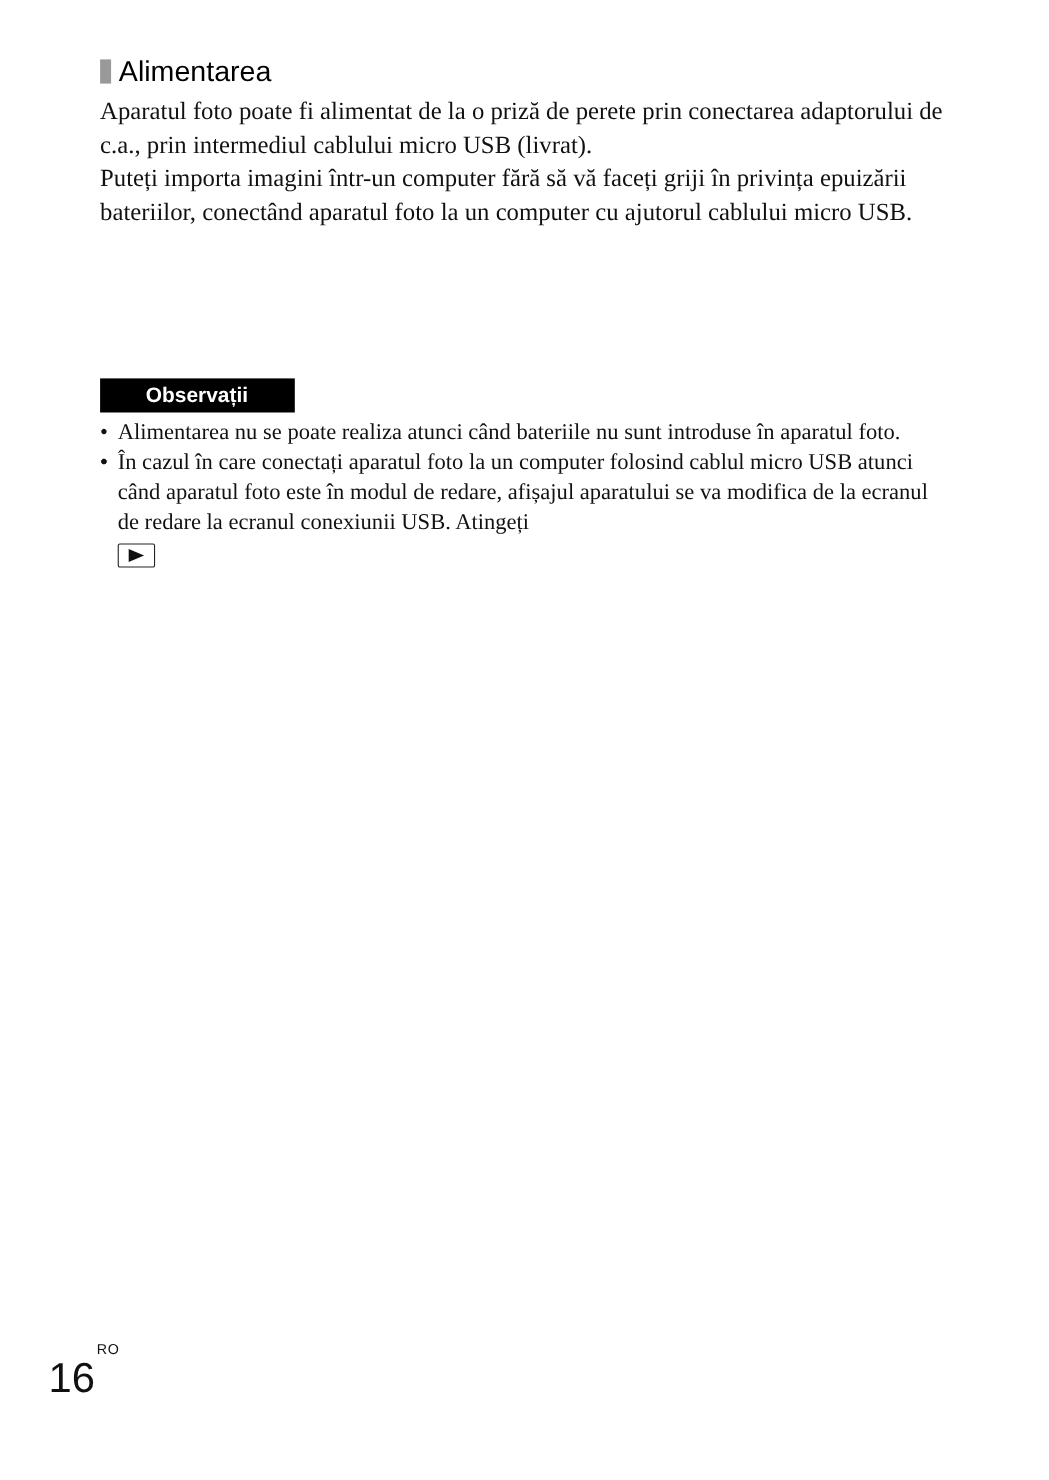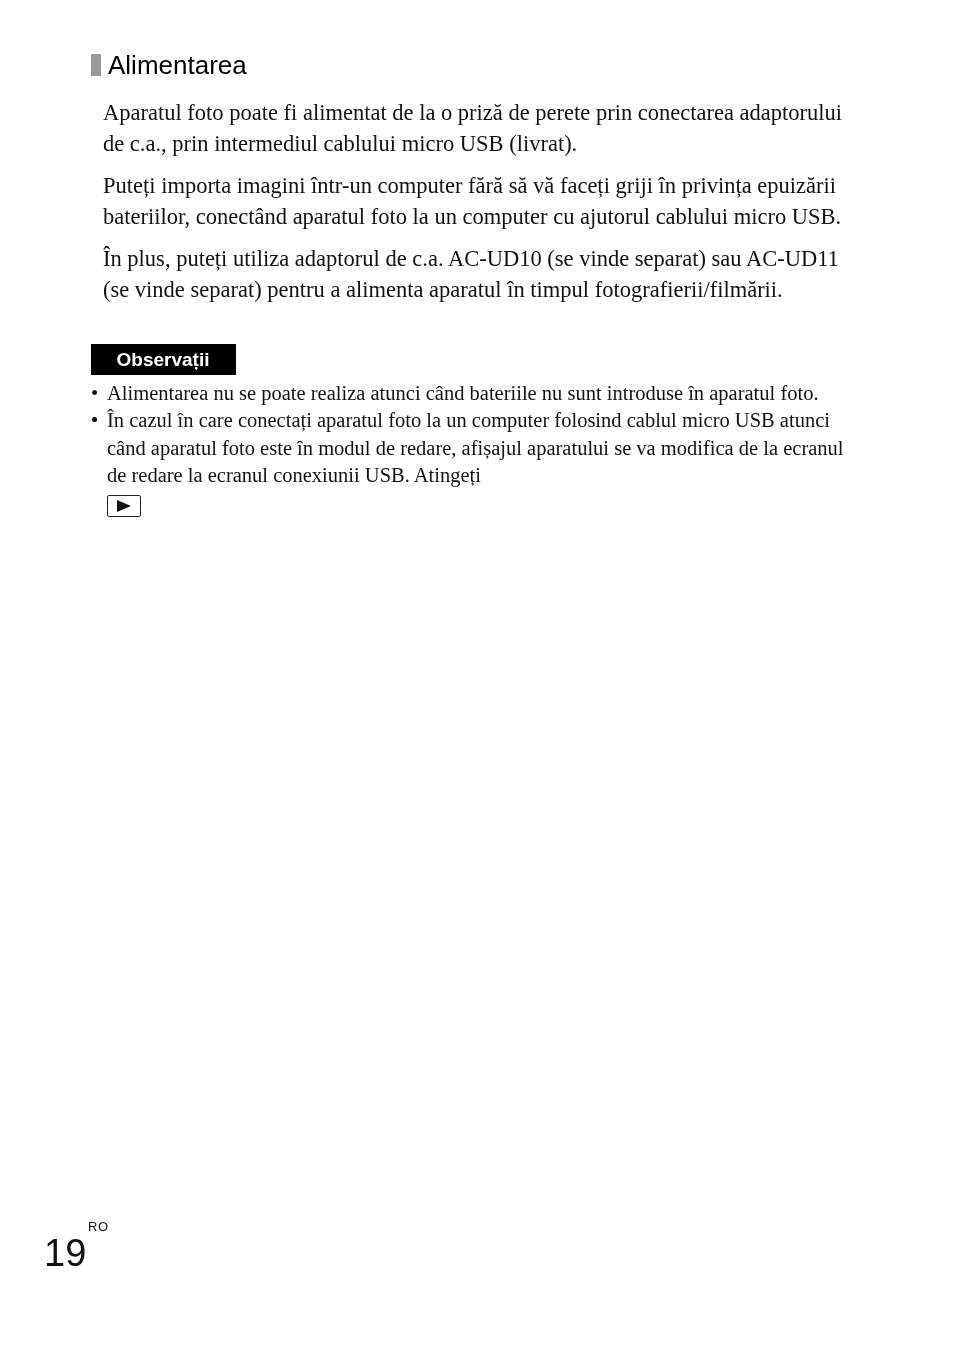--- a/index.html
+++ b/index.html
@@ -10,23 +10,23 @@
       display: flex; align-items: center;
       font-family: "Liberation Sans", sans-serif; font-weight: normal; font-size: 26px;
       color: #000; line-height: 34px;
     }
     .heading-marker { display: inline-block; width: 10px; height: 22px; background: #999; margin-right: 7px; }
     .body-text {
       position: absolute; left: 91px; top: 86px; width: 770px;
       font-family: "Liberation Serif", serif; font-size: 22.5px; line-height: 30.5px;
       color: #111;
     }
-    .body-text p { margin: 12px; }
+    .body-text p { margin: 0; }
     .notes-label {
-      position: absolute; left: 91px; top: 344px; width: 145px; height: 31px;
+      position: absolute; left: 91px; top: 344px; width: 177px; height: 31px;
       background: #000; color: #fff;
       font-family: "Liberation Sans", sans-serif; font-weight: bold; font-size: 19px;
       line-height: 31px; text-align: center; box-sizing: border-box; padding-right: 1px;
     }
     .notes {
       position: absolute; left: 91px; top: 380px; width: 770px; margin: 0; padding: 0; list-style: none;
       font-family: "Liberation Serif", serif; font-size: 20.5px; line-height: 27.3px; color: #111;
     }
     .notes li { position: relative; padding-left: 16px; }
     .notes li .bullet { position: absolute; left: 0; top: 0; }
@@ -51,21 +51,20 @@
 <div class="page">
 
   <div class="heading">
     <span class="heading-marker"></span>
     <span>Alimentarea</span>
   </div>
 
   <div class="body-text">
     <p>Aparatul foto poate fi alimentat de la o priză de perete prin conectarea adaptorului de c.a., prin intermediul cablului micro USB (livrat).</p>
     <p>Puteți importa imagini într-un computer fără să vă faceți griji în privința epuizării bateriilor, conectând aparatul foto la un computer cu ajutorul cablului micro USB.</p>
-    <p>În plus, puteți utiliza adaptorul de c.a. AC-UD10 (se vinde separat) sau AC-UD11 (se vinde separat) pentru a alimenta aparatul în timpul fotografierii/filmării.</p>
   </div>
 
   <div class="notes-label">Observații</div>
 
   <ul class="notes">
     <li>
       <span class="bullet">•</span>
       <span>Alimentarea nu se poate realiza atunci când bateriile nu sunt introduse în aparatul foto.</span>
     </li>
     <li>
@@ -76,15 +75,15 @@
       <span>În cazul în care conectați aparatul foto la un computer folosind cablul micro USB atunci când aparatul foto este în modul de redare, afișajul aparatului se va modifica de la ecranul de redare la ecranul conexiunii USB. Atingeți</span><br>
       <span class="play-btn">
         <svg width="18" height="14" viewBox="0 0 18 14">
             <polygon points="2,1 16,7 2,13" fill="#111"></polygon>
           </svg>
       </span>
     </li>
   </ul>
 
   <div class="footer-lang">RO</div>
-  <div class="footer-page">19</div>
+  <div class="footer-page">16</div>
 
 </div>
 
 </body></html>

